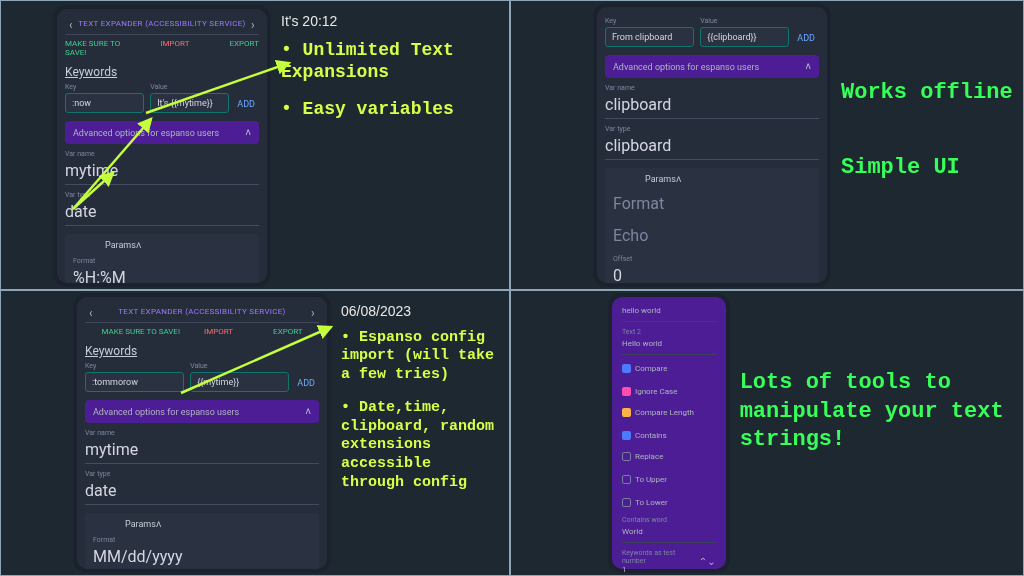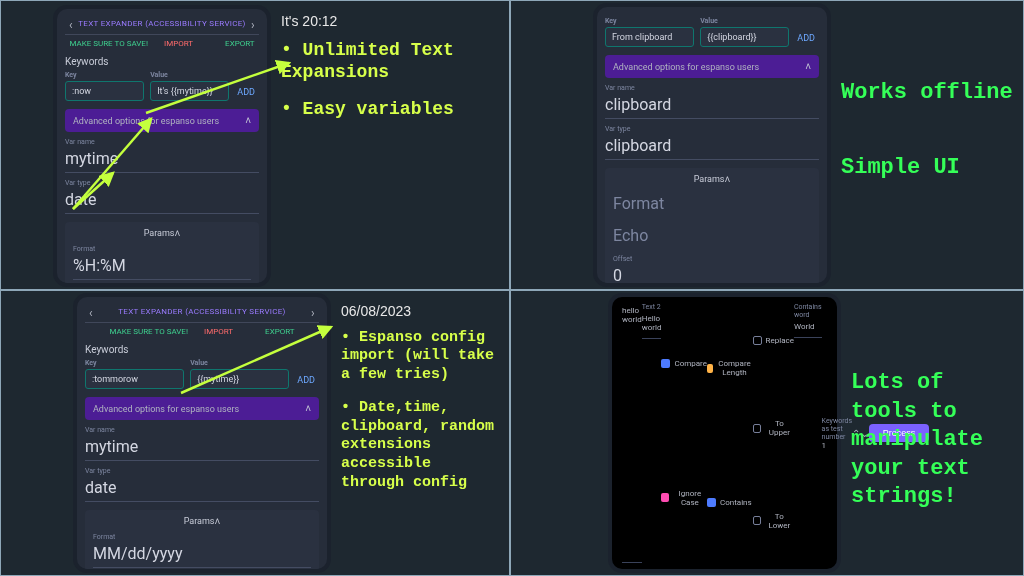--- a/index.html
+++ b/index.html
@@ -44,49 +44,49 @@
   .titlebar {
     display: flex; align-items: center; justify-content: center;
     color: #9a7bff; font-size: 8px; letter-spacing: .3px;
     padding: 4px 0 6px; border-bottom: 1px solid #40475a;
     position: relative;
   }
   .titlebar .back, .titlebar .fwd { position: absolute; top: 3px; color: #b0b4c0; font-size: 12px; }
   .titlebar .back { left: 4px; }
   .titlebar .fwd  { right: 4px; }
 
-  .subbar { display:flex; gap:16px; justify-content:center; padding:4px 0 6px; font-size:8px; }
+  .subbar { display:flex; gap:24px; justify-content:center; padding:4px 0 6px; font-size:8px; }
   .save   { color:#3ecf8e; }
   .import { color:#ff6b6b; }
   .export { color:#3ecf8e;padding-left:16px; }
 
-  .section-label { color:#c8ccd8; font-size:10px; margin:2px 0 4px; }
+  .section-label { color:#c8ccd8; font-size:12px; margin:2px 0 4px;text-decoration:underline; }
   .fieldrow { display:flex; gap:6px; align-items:flex-end; }
   .field { flex:1; }
-  .field .lbl { color:#7d86a0; font-size:7px; margin-bottom:2px;font-weight:bold; }
+  .field .lbl { color:#7d86a0; font-size:7px; margin-bottom:2px; }
   .field .val {
     border:1px solid #0f766e; border-radius:3px;
     padding:4px 6px; color:#d4d7e2; font-size:9px;
     background:#2a3140; min-height: 12px;
   }
   .addbtn { color:#6da8ff; font-size:9px; padding:4px 4px 4px 2px; cursor:pointer; }
 
   .acc {
     margin-top:8px; background:#4c1d95; border-radius:4px;
     padding:6px 8px; font-size:9px; display:flex;
     justify-content:space-between; align-items:center;
   }
   .caret { font-size:10px; color:#c8ccd8; }
 
   .kv { margin-top:6px; }
   .kv .lbl { color:#7d86a0; font-size:7px; }
   .kv .val { color:#d4d7e2; font-size:16px; border-bottom:1px solid #444c62; padding:3px 0 4px; }
 
   .params-block { background:#2a3140; border-radius:4px; margin-top:8px; padding:6px 8px 8px; }
-  .params-hdr { display:flex; justify-content:center; font-size:9px; color:#c8ccd8; margin-bottom:6px; }
+  .params-hdr { display:flex; justify-content:flex-start; font-size:9px; color:#c8ccd8; margin-bottom:6px;margin-left:32px; }
 
   
   .marketing {
     flex:1; padding: 6px 2px 2px 6px;
     font-family: "Courier New", monospace;
     color:#d7ff4a; font-size: 18px; font-weight:bold;
     line-height:1.25;
   }
   .marketing .stamp { color:#e8e8e8; font-size:14px; margin-bottom:8px; font-weight:normal; font-family: -apple-system, sans-serif; }
   .marketing ul { list-style:none; }
@@ -94,23 +94,23 @@
   .marketing li { margin-bottom:14px; }
   .mk-green {
     font-family: "Courier New", monospace;
     color:#35ff58; font-size:22px; font-weight:bold;
     line-height:1.3; padding: 12px 0 0 6px;
   }
   .mk-green .spaced { margin-top: 46px; display:block; }
 
   
   .toolbox {
-    background:#000000; border-radius:10px; width:225px;
+    background:#4c1d95; border-radius:10px; width:225px;
     padding:6px 10px; box-shadow:0 0 0 4px #1b222d; font-size:8px;
-    color:#b0b4c0; display:flex; flex-direction:row; 
+    color:#b0b4c0; display:flex; flex-direction:column; gap:6px;
   }
   .toolbox .line { border-bottom:1px solid #3a425a; padding:3px 0 6px; }
   .chkrow { display:flex; gap:14px; flex-wrap:wrap; margin:3px 0;text-align:center; }
   .chk { display:flex; align-items:center; gap:4px; font-size:8px; }
   .box { width:9px; height:9px; border-radius:2px; display:inline-block; }
   .b-blue  { background:#4d7bff; }
   .b-pink  { background:#ff4db2; }
   .b-amber { background:#ffb347; }
   .b-off   { border:1px solid #777f9a; }
   .procbtn {

